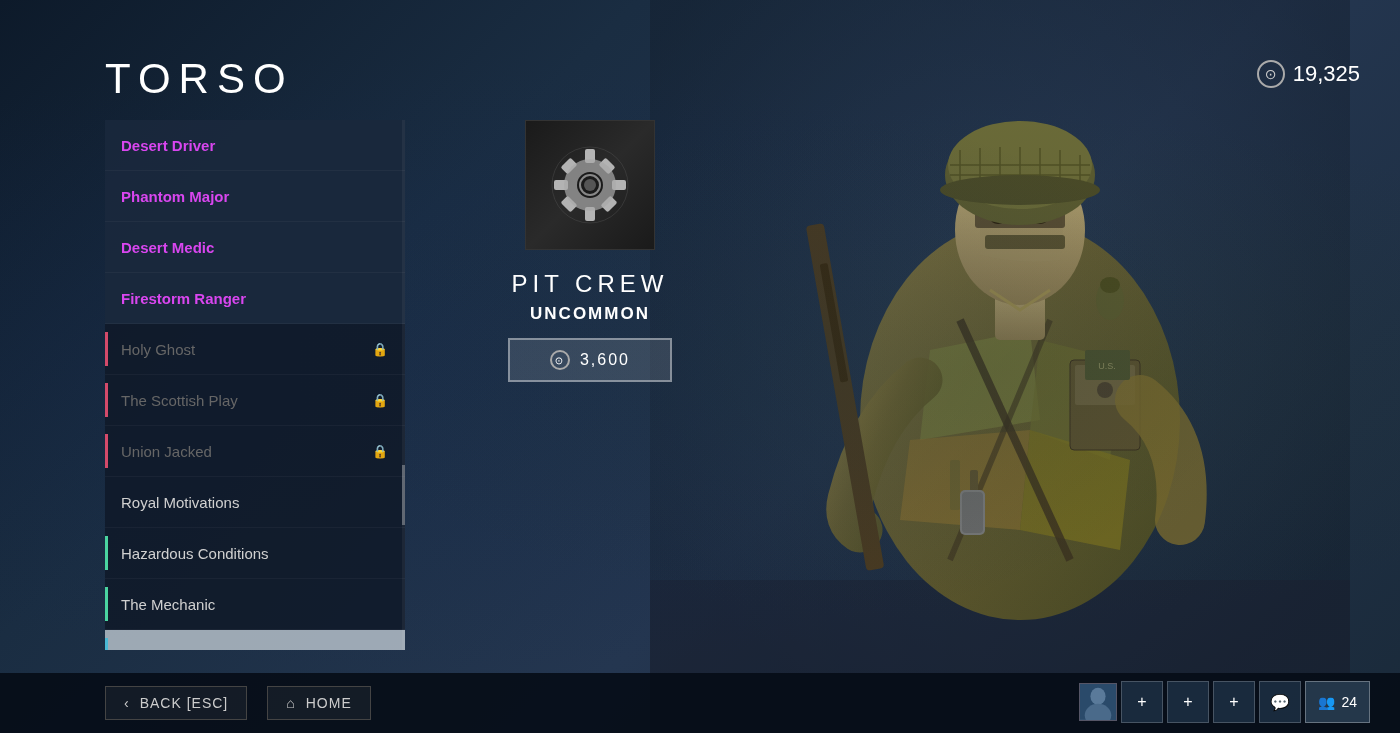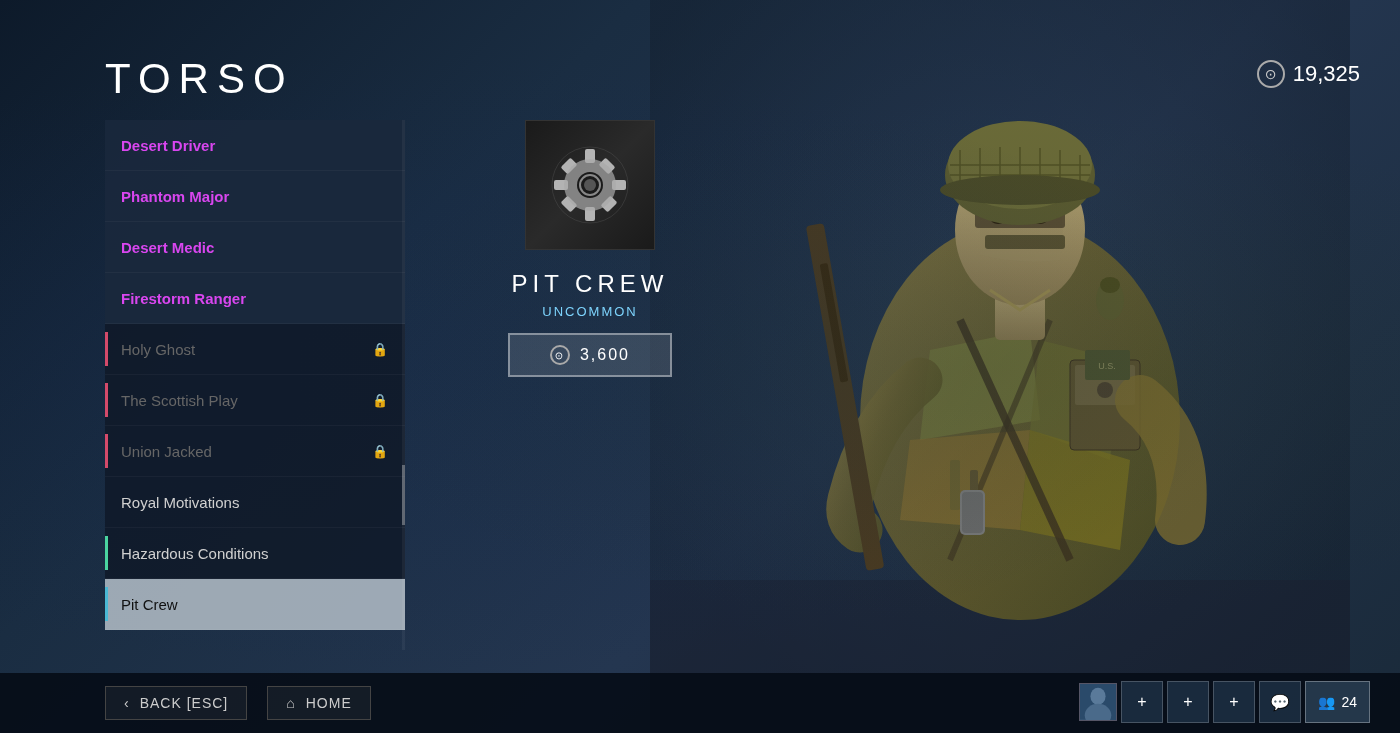--- a/index.html
+++ b/index.html
@@ -179,24 +179,24 @@
       font-size: 24px;
       font-weight: 300;
       letter-spacing: 5px;
       color: #ffffff;
       text-transform: uppercase;
       margin-bottom: 6px;
       text-align: center;
     }
 
     .item-rarity {
-      font-size: 13px;
-      font-weight: 400;
+      font-size: 17px;
+      font-weight: 700;
       letter-spacing: 2px;
-      color: #7dd3fc;
+      color: #ffffff;
       text-transform: uppercase;
       margin-bottom: 14px;
     }
 
     .item-description {
       font-size: 13px;
       color: #aaaaaa;
       text-align: center;
       line-height: 1.6;
       margin-bottom: 24px;
@@ -473,20 +473,24 @@
         <span>Union Jacked</span>
         <span class="lock-icon">🔒</span>
       </li>
       <li>
         <span>Royal Motivations</span>
       </li>
       <li>
         <div class="left-bar bar-green"></div>
         <span>Hazardous Conditions</span>
       </li>
+      <li>
+        <div class="left-bar bar-green"></div>
+        <span>The Mechanic</span>
+      </li>
       <li class="active">
         <div class="left-bar bar-teal"></div>
         <span>Pit Crew</span>
       </li>
     </ul>
   <div class="list-scrollbar">
     <div class="list-scrollbar-thumb"></div>
   </div>
 </div>
 

